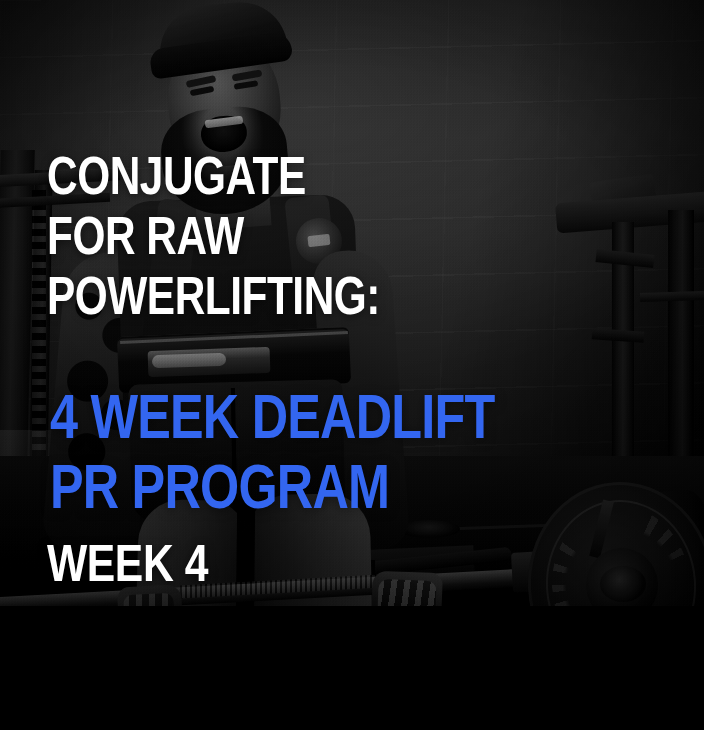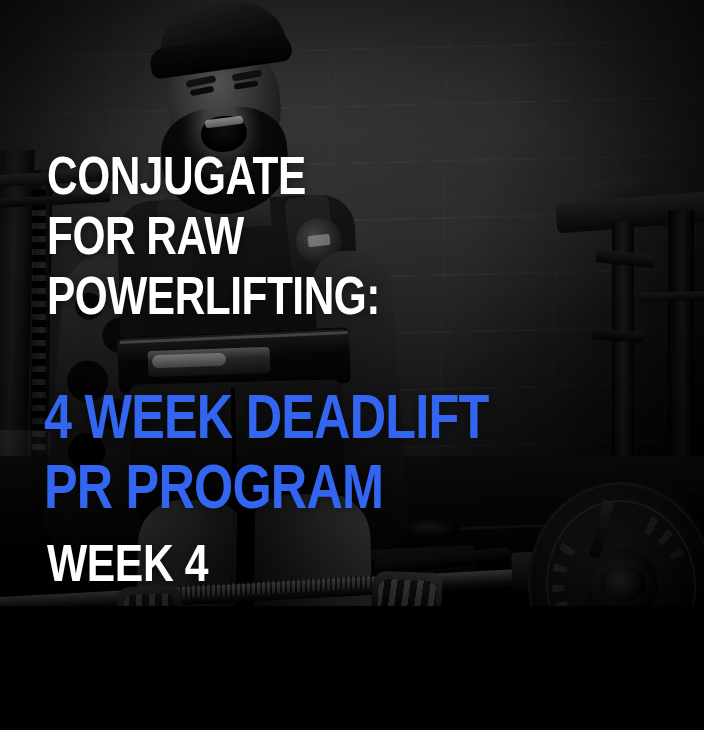--- a/index.html
+++ b/index.html
@@ -481,21 +481,21 @@
     font-size:53px;
     line-height:60px;
     letter-spacing:-0.6px;
     transform:scaleX(0.80);
     transform-origin:left center;
     white-space:nowrap;
     text-shadow:0 2px 10px rgba(0,0,0,.55);
   }
 
   .title-block {
-    position:absolute; left:44px; top:381px;
+    position:absolute; left:50px; top:381px;
   }
   .title-line {
     display:block;
     font-family:"Liberation Sans", sans-serif;
     font-weight:700;
     font-size:63px;
     line-height:70px;
     letter-spacing:-1px;
     transform:scaleX(0.80);
     transform-origin:left center;

